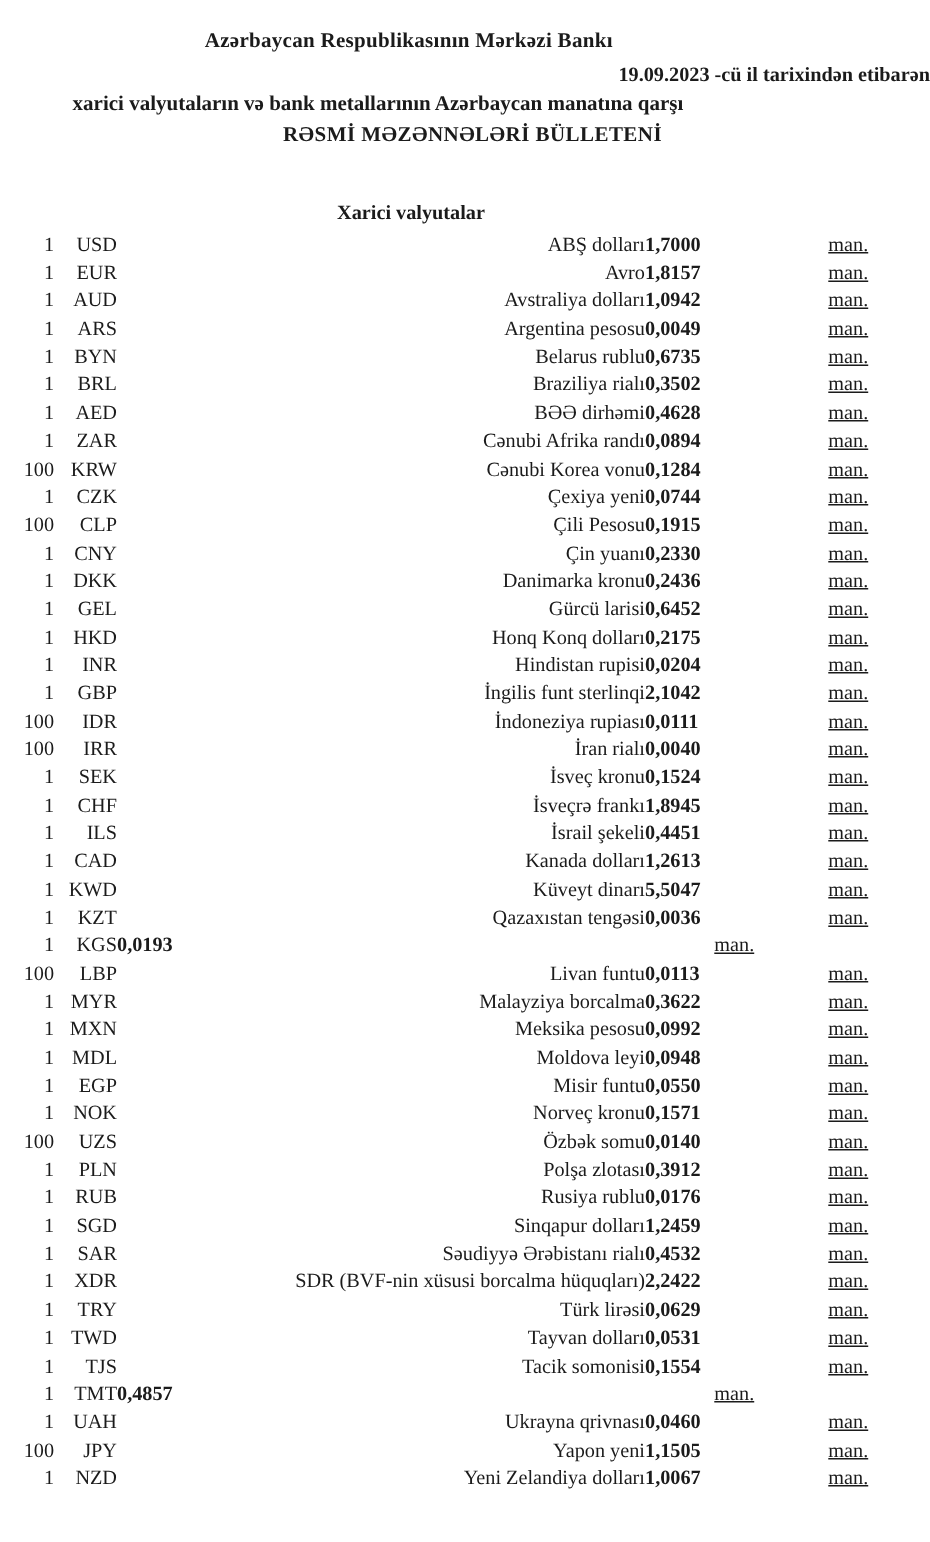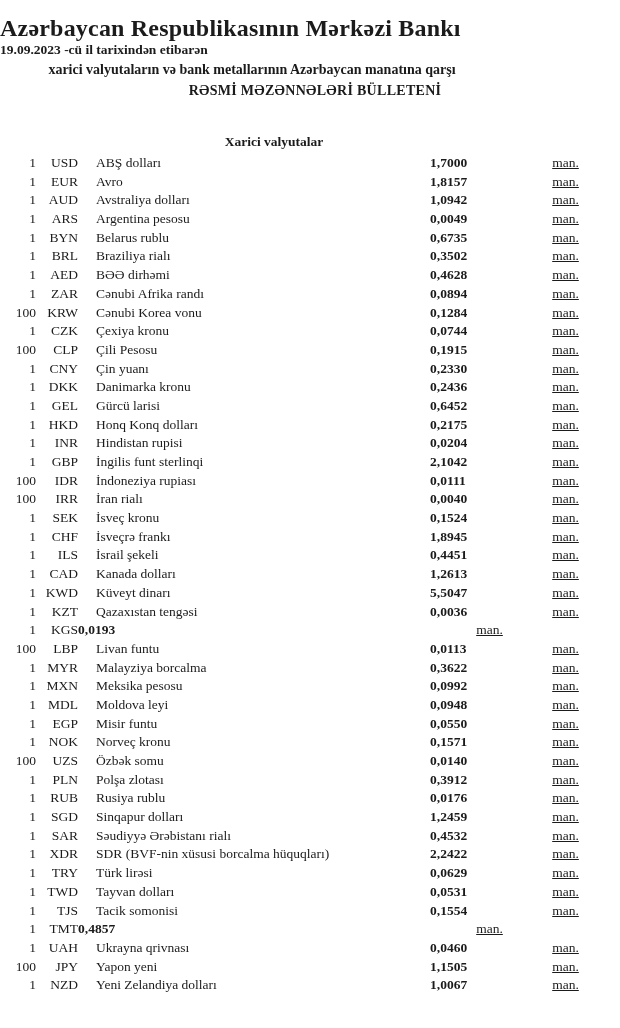--- a/index.html
+++ b/index.html
@@ -19,29 +19,29 @@
     width: 620px;
     height: 1028px;
     background: #ffffff;
     box-sizing: border-box;
   }
   
   .doc-header { padding-top: 16px; }
   .bank-name {
     width: 545px;            
     margin: 0 auto 0 0;
-    text-align: left;
-    font-size: 24px;
+    text-align: center;
+    font-size: 14px;
     font-weight: bold;
     line-height: 24px;
     letter-spacing: 0.2px;
   }
   .date-line {
     width: 620px;
-    text-align: left;
+    text-align: right;
     font-size: 13.5px;
     font-weight: bold;
     line-height: 20px;
   }
   .subtitle-line {
     width: 504px;
     text-align: center;
     font-size: 14px;
     font-weight: bold;
     line-height: 20px;
@@ -73,21 +73,21 @@
     padding-right: 38px;
     box-sizing: border-box;
     width: 620px;
     height: 18.7px;
     align-items: center;
     font-size: 13.5px;
     line-height: 18.7px;
   }
   .cell-qty  { text-align: right;  padding-right: 2px; }
   .cell-code { text-align: right; }
-  .cell-name { text-align: left;   padding-left: 2px; white-space: nowrap; overflow: hidden; margin-left: 16px; }
+  .cell-name { text-align: right;   padding-left: 2px; white-space: nowrap; overflow: hidden; margin-left: 16px; }
   .cell-rate {  font-weight: bold; }
   .cell-unit { text-align: center;   padding-left: 9px; text-decoration: underline; }
 </style>
 </head>
 <body>
 
 <div class="page">
 
   <div class="doc-header">
     <div class="bank-name">Azərbaycan Respublikasının Mərkəzi Bankı</div>
@@ -158,21 +158,21 @@
       <div class="rate-row">
     <span class="cell-qty">100</span>
     <span class="cell-code">KRW</span>
     <span class="cell-name">Cənubi Korea vonu</span>
     <span class="cell-rate">0,1284</span>
     <span class="cell-unit">man.</span>
   </div>
       <div class="rate-row">
     <span class="cell-qty">1</span>
     <span class="cell-code">CZK</span>
-    <span class="cell-name">Çexiya kronu</span>
+    <span class="cell-name">Çexiya yeni</span>
     <span class="cell-rate">0,0744</span>
     <span class="cell-unit">man.</span>
   </div>
       <div class="rate-row">
     <span class="cell-qty">100</span>
     <span class="cell-code">CLP</span>
     <span class="cell-name">Çili Pesosu</span>
     <span class="cell-rate">0,1915</span>
     <span class="cell-unit">man.</span>
   </div>

